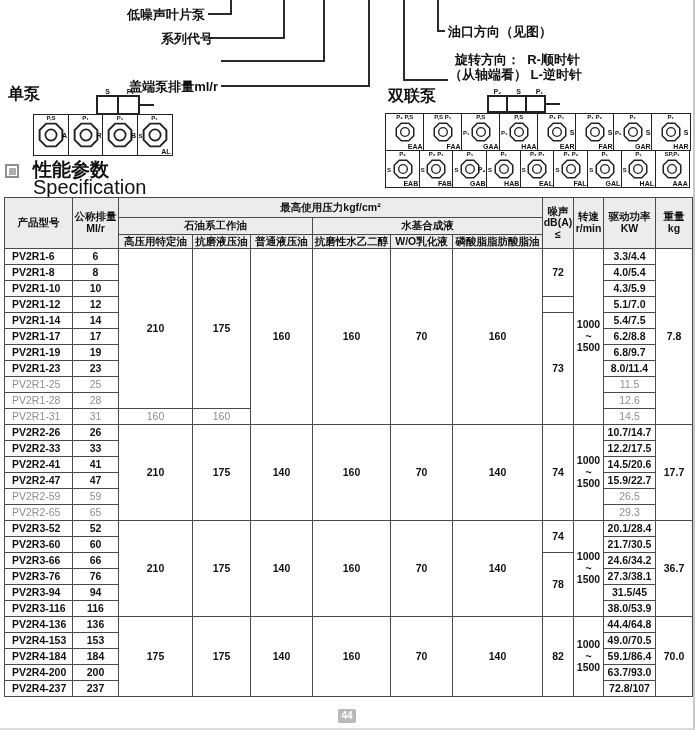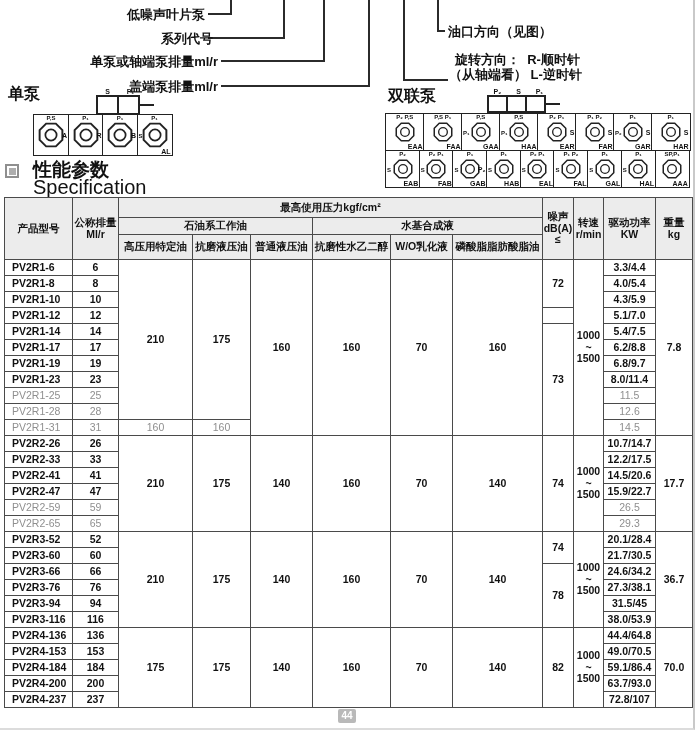--- a/index.html
+++ b/index.html
@@ -42,21 +42,21 @@
   .sec-text { margin-left:14px; }
   .sec-zh { font-size:19px; font-weight:bold; line-height:19px; }
   .sec-en { font-size:20px; line-height:17px; }
   
   .tbl-wrap { position:absolute; top:197px; left:4px; }
   table { border-collapse:collapse; table-layout:fixed; width:688px; }
   th, td { border:1px solid #4a4a4a; text-align:center; vertical-align:middle;
            font-size:10.5px; font-weight:bold; padding:0; line-height:1.1;
            white-space:pre-line; overflow:hidden; }
   thead th { background:#ececec; }
-  tr.h1 th { height:20px; } tr.h2 th { height:17px; } tr.h3 th { height:25px; }
+  tr.h1 th { height:20px; } tr.h2 th { height:17px; } tr.h3 th { height:14px; }
   tbody tr { height:16px;padding-left:36px; }
   td.c-model { text-align:left; padding-left:7px; }
   tr.dim td { color:#8f8f8f; font-weight:normal; }
   
   .foot-note { position:absolute; left:4px; top:694px; font-size:10px; font-weight:bold; white-space:pre;margin-top:41px; }
   .page-badge { position:absolute; left:338px; top:709px; width:18px; height:14px;
                 background:#b9b9b9; color:#fff; font-size:10px; font-weight:bold;
                 text-align:center; line-height:14px; border-radius:2px; }
 </style>
 </head>
@@ -72,21 +72,20 @@
   <div class="vline" style="left:437px;height:32px"></div>
   <div class="hline" style="left:208px;top:13px;width:24px"></div>
   <div class="hline" style="left:208px;top:37px;width:77px"></div>
   <div class="hline" style="left:221px;top:60px;width:104px"></div>
   <div class="hline" style="left:221px;top:85px;width:149px"></div>
   <div class="hline" style="left:437px;top:30px;width:8px"></div>
   <div class="hline" style="left:403px;top:79px;width:45px"></div>
 
   <div class="callout r" style="left:85px;width:120px;top:6px">低噪声叶片泵</div>
   <div class="callout r" style="left:93px;width:120px;top:30px">系列代号</div>
-  <div class="callout r" style="left:20px;width:198px;top:53px">单泵或轴端泵排量ml/r</div>
   <div class="callout r" style="left:40px;width:178px;top:78px">盖端泵排量ml/r</div>
   <div class="callout" style="left:448px;top:23px">油口方向（见图）</div>
   <div class="callout" style="left:455px;top:51px">旋转方向：  R-顺时针</div>
   <div class="callout" style="left:449px;top:66px">（从轴端看） L-逆时针</div>
 
   <div class="pump-title" style="left:8px;top:84px">单泵</div>
   <div class="mini-pump" style="left:96px;top:88px">
       <div class="mini-ports">
         <span style="width: 23px;">S</span>
         <span style="width: 23px;">P₁</span>

